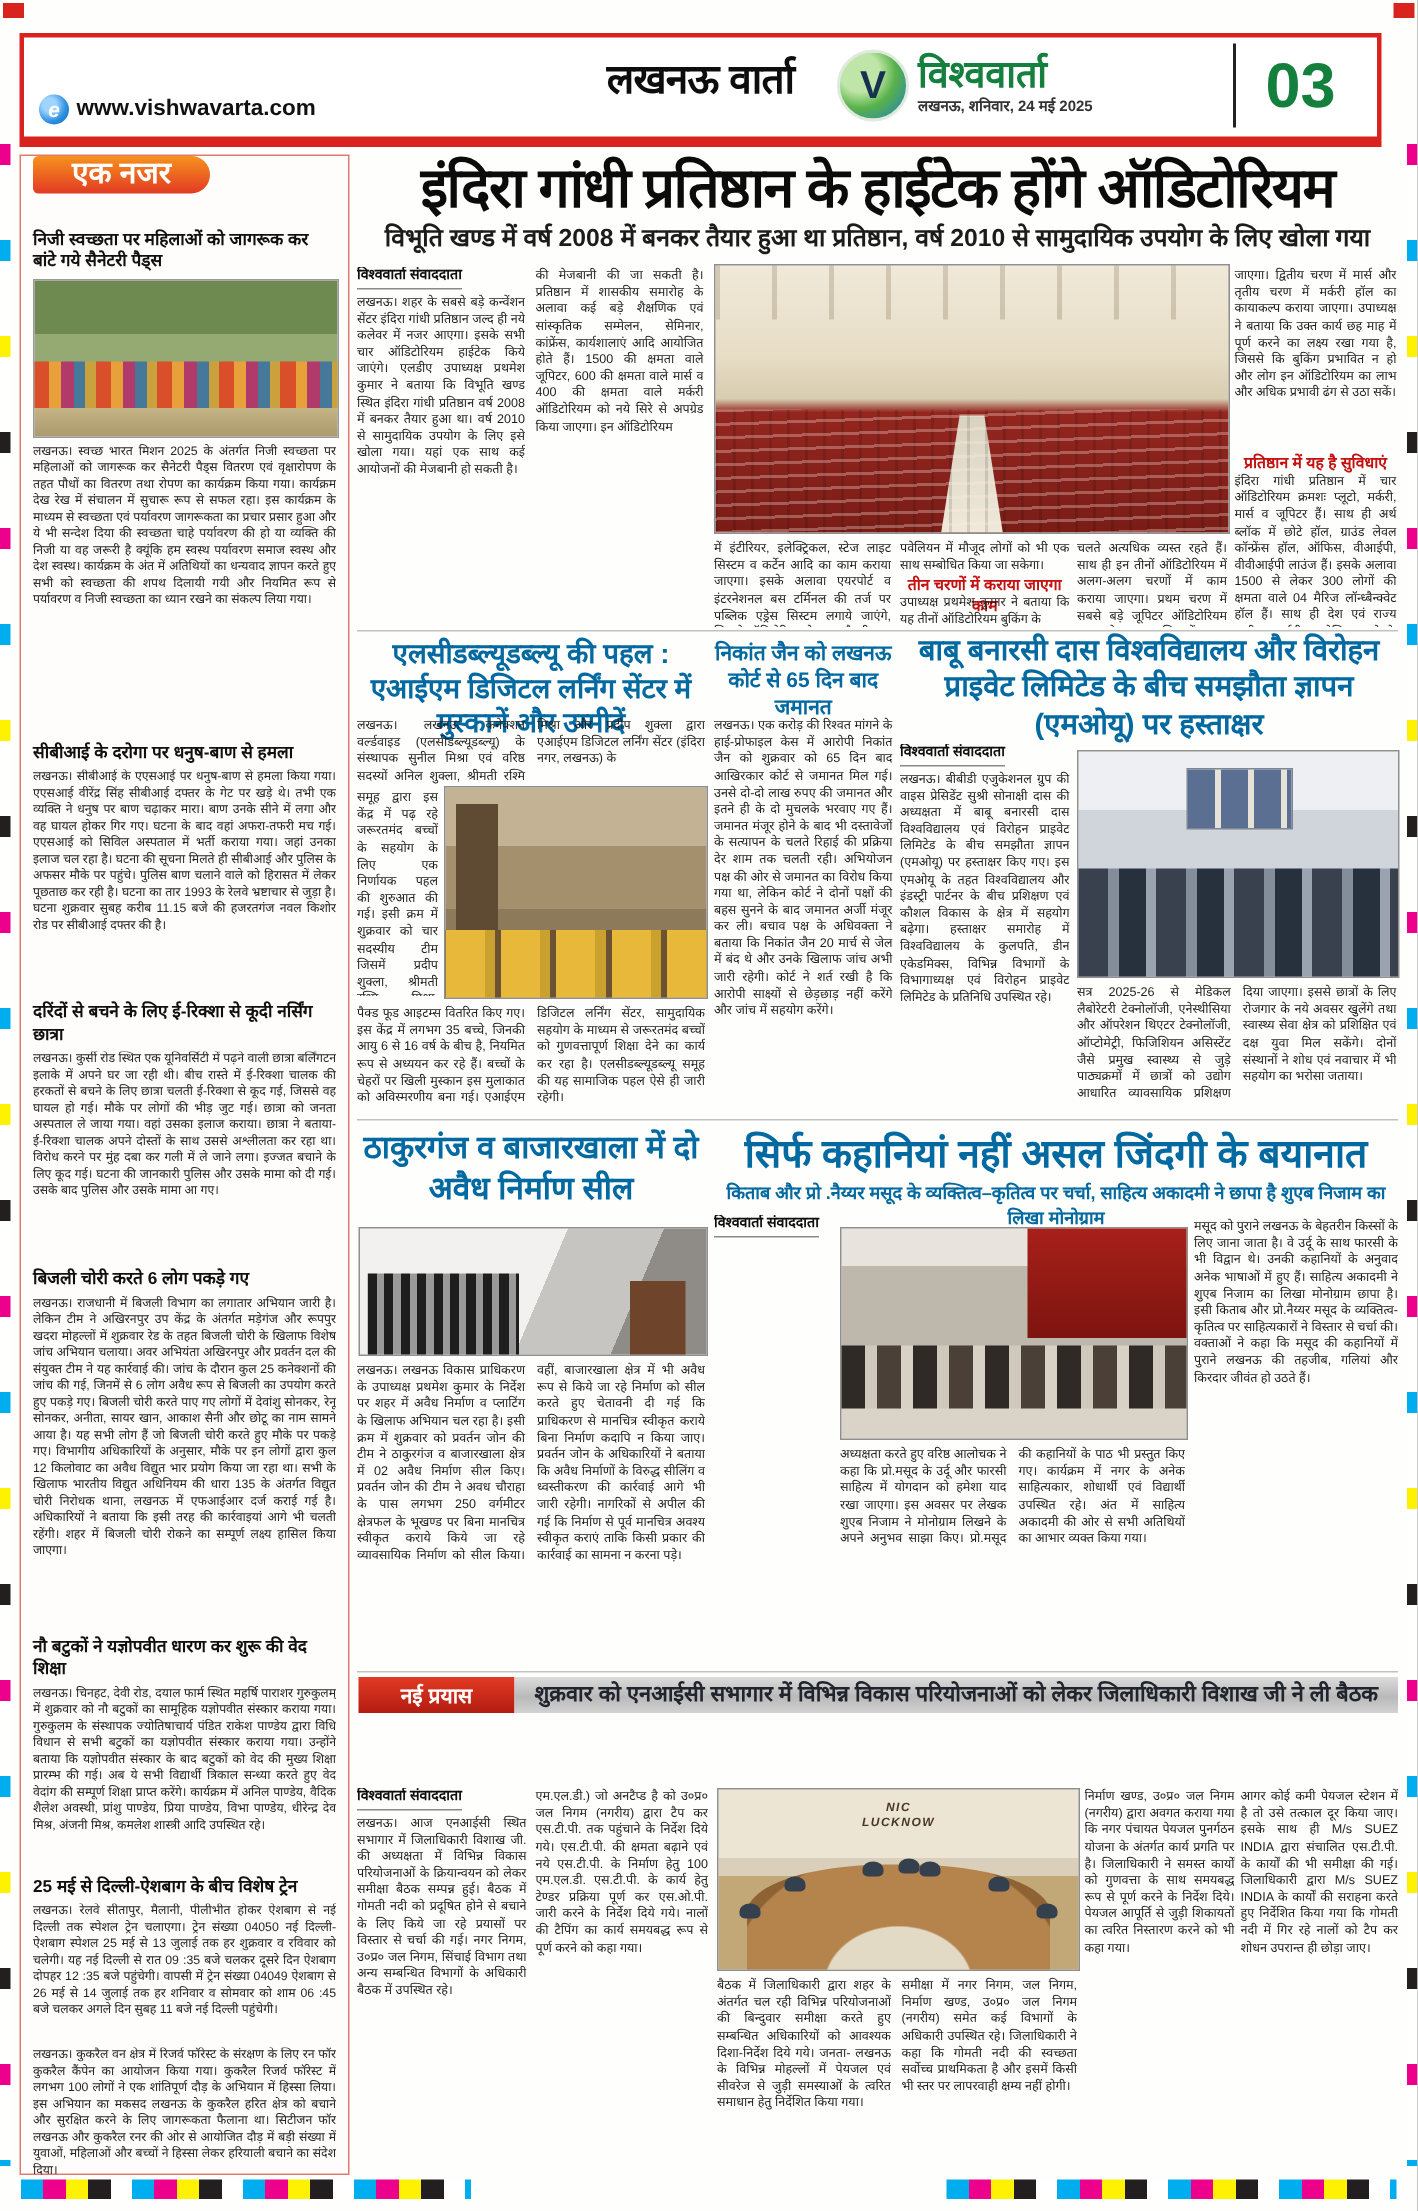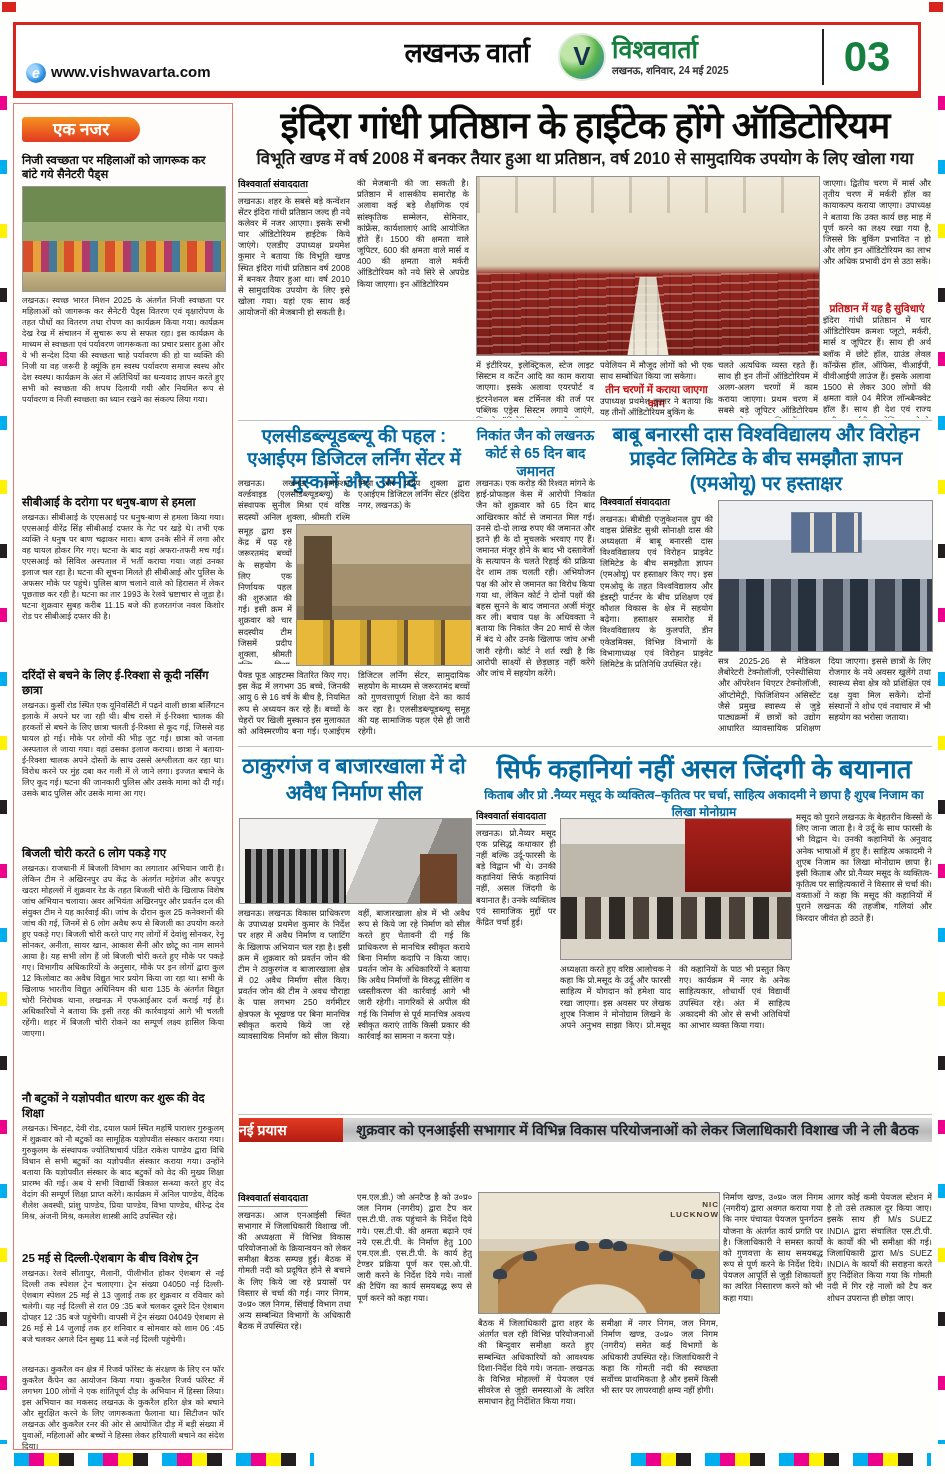--- a/index.html
+++ b/index.html
@@ -24,22 +24,22 @@
   .brandbox{position:absolute;right:130px;top:4px;width:230px;height:54px;}
   .globe{position:absolute;left:0;top:4px;width:44px;height:44px;border-radius:50%;
      background:radial-gradient(circle at 30% 30%,#bfe6a8 0 30%,#58b24a 55%,#1f7ec2 100%);border:2px solid #dfeadf;}
   .globe span{position:absolute;left:0;right:0;top:6px;text-align:center;font-size:26px;font-weight:900;color:#17324f;}
   .brandname{position:absolute;left:54px;top:2px;font-size:25px;font-weight:900;color:#15803d;}
   .branddate{position:absolute;left:54px;top:34px;font-size:10px;font-weight:bold;color:#333;}
   .pagenobox{position:absolute;right:8px;top:4px;width:86px;height:56px;border-left:2px solid #222;text-align:center;}
   .pageno{font-size:42px;font-weight:800;color:#15803d;line-height:56px;}
   
   #sidebar{position:absolute;left:13px;top:103px;width:218px;height:1345px;border:1px solid #e07a70;background:#fffdfb;}
-  .eyebadge{position:absolute;left:8px;top:13px;width:118px;height:25px;border-radius:4px 14px 14px 4px;
-    background:linear-gradient(180deg,#f6921e,#e23a23);color:#fff;font-weight:800;font-size:17px;text-align:center;line-height:25px;}
+  .eyebadge{position:absolute;left:8px;top:0;width:118px;height:25px;border-radius:4px 14px 14px 4px;
+    background:linear-gradient(180deg,#f6921e,#e23a23);color:#fff;font-weight:800;font-size:20px;text-align:center;line-height:25px;}
   .sb-item{padding:0 8px;}
   .sb-h{font-size:11.5px;font-weight:800;color:#101010;line-height:1.25;margin:9px 0 4px;}
   .sb-b{font-size:8.2px;line-height:1.34;text-align:justify;color:#262626;}
   .sb-photo{width:202px;height:104px;margin:2px 0 4px;border:1px solid #999;
     background:linear-gradient(180deg,#6f8a50 0 34%,#94aa72 34% 52%,#c9b98a 78%,#ab9a6e 100%);position:relative;}
   .sb-photo::before{content:"";position:absolute;left:0;right:0;top:52%;height:30%;
     background:repeating-linear-gradient(90deg,#d84f2a 0 10px,#e8a03a 10px 18px,#b03a6a 18px 26px,#46789a 26px 34px,#caa13c 34px 41px);}
   
   .col{position:absolute;font-size:8.4px;line-height:1.33;text-align:justify;color:#1d1d1d;overflow:hidden;}
   .byline{font-weight:bold;font-size:9.5px;color:#0e0e0e;border-bottom:1px solid #8a8a8a;display:inline-block;padding-bottom:1px;margin-bottom:3px;}
@@ -75,27 +75,27 @@
     background:linear-gradient(113deg,#f2f1ef 0 52%,#c7c5c2 52% 76%,#8f8c88 76%);}
   #ph-bldg::before{content:"";position:absolute;left:2%;bottom:0;width:44%;height:64%;
     background:repeating-linear-gradient(90deg,#1e1e1e 0 6px,#9a9a9a 6px 11px);}
   #ph-bldg::after{content:"";position:absolute;right:6%;bottom:0;width:16%;height:58%;background:#6e452a;}
   #ph-panel{left:560px;top:818px;width:230px;height:140px;
     background:linear-gradient(180deg,#e8e4dd 0 18%,#bdb7ac 18% 58%,#d9d3c8 58% 100%);}
   #ph-panel::before{content:"";position:absolute;right:0;top:0;width:46%;height:52%;background:linear-gradient(180deg,#a8201a,#7d140f);}
   #ph-panel::after{content:"";position:absolute;left:0;right:0;bottom:14%;height:30%;
     background:repeating-linear-gradient(90deg,#2f2a26 0 16px,#cfc9bd 16px 24px,#4a4038 24px 40px,#d8d2c6 40px 48px);}
   #ph-nic{left:478px;top:1192px;width:240px;height:120px;background:linear-gradient(180deg,#ece5d4 0 38%,#d9cfba 38% 48%,#c2a877 48% 100%);}
-  .nic-sign{position:absolute;left:0;right:0;top:7px;text-align:right;font-size:8px;font-weight:800;color:#4a3626;letter-spacing:1px;line-height:1.2;white-space:pre-line;}
+  .nic-sign{position:absolute;left:0;right:0;top:7px;text-align:center;font-size:8px;font-weight:800;color:#4a3626;letter-spacing:1px;line-height:1.2;white-space:pre-line;font-style:italic;}
   .nic-table{position:absolute;left:8%;bottom:0;width:84%;height:58%;
     background:radial-gradient(ellipse at 50% 115%,#e3dac6 0 34%,#b5834c 35% 78%,#8f6233 79%);border-radius:46% 46% 0 0;}
   .nic-p{position:absolute;width:14px;height:10px;background:#34404e;border-radius:50% 50% 30% 30%;}
   
   .npbadge{position:absolute;left:239px;top:1118px;width:104px;height:24px;background:linear-gradient(180deg,#e23a23,#b31c12);
-    color:#fff;font-weight:800;font-size:14px;line-height:24px;}
+    color:#fff;font-weight:800;font-size:14px;text-align:center;line-height:24px;}
   .npstrip{position:absolute;left:343px;top:1118px;width:589px;height:24px;
     background:linear-gradient(180deg,#dcdcdc,#b9b9b9 55%,#d2d2d2);color:#20242c;font-weight:800;font-size:14.5px;text-align:center;line-height:24px;}
   .gomti-h{position:absolute;left:239px;top:1146px;width:693px;text-align:center;font-size:30px;font-weight:900;color:#0b0b0b;letter-spacing:-.5px;}
 </style>
 </head>
 <body>
 
 <div id="paper">
 
   <div class="regmark l"></div>
@@ -199,21 +199,20 @@
   <div class="rule-h" style="left:238px;top:746px;width:694px"></div>
 
   <div class="h2a" style="left:238px;top:752px;width:232px;font-size:21px;line-height:1.3">ठाकुरगंज व बाजारखाला में दो अवैध निर्माण सील</div>
   <div class="photo" id="ph-bldg"></div>
   <div class="col" style="left:238px;top:908px;width:232px;height:202px;column-count:2;column-gap:8px">लखनऊ। लखनऊ विकास प्राधिकरण के उपाध्यक्ष प्रथमेश कुमार के निर्देश पर शहर में अवैध निर्माण व प्लाटिंग के खिलाफ अभियान चल रहा है। इसी क्रम में शुक्रवार को प्रवर्तन जोन की टीम ने ठाकुरगंज व बाजारखाला क्षेत्र में 02 अवैध निर्माण सील किए। प्रवर्तन जोन की टीम ने अवध चौराहा के पास लगभग 250 वर्गमीटर क्षेत्रफल के भूखण्ड पर बिना मानचित्र स्वीकृत कराये किये जा रहे व्यावसायिक निर्माण को सील किया। वहीं, बाजारखाला क्षेत्र में भी अवैध रूप से किये जा रहे निर्माण को सील करते हुए चेतावनी दी गई कि प्राधिकरण से मानचित्र स्वीकृत कराये बिना निर्माण कदापि न किया जाए। प्रवर्तन जोन के अधिकारियों ने बताया कि अवैध निर्माणों के विरुद्ध सीलिंग व ध्वस्तीकरण की कार्रवाई आगे भी जारी रहेगी। नागरिकों से अपील की गई कि निर्माण से पूर्व मानचित्र अवश्य स्वीकृत कराएं ताकि किसी प्रकार की कार्रवाई का सामना न करना पड़े।</div>
 
   <div class="h2a" style="left:476px;top:750px;width:456px;font-size:26px">सिर्फ कहानियां नहीं असल जिंदगी के बयानात</div>
   <div class="h2a" style="left:476px;top:786px;width:456px;font-size:12px;font-weight:700">किताब और प्रो .नैय्यर मसूद के व्यक्तित्व–कृतित्व पर चर्चा, साहित्य अकादमी ने छापा है शुएब निजाम का लिखा मोनोग्राम</div>
   <div class="col" style="left:476px;top:810px;width:80px;height:300px">
     <span class="byline">विश्ववार्ता संवाददाता</span>
-    <div>लखनऊ। प्रो.नैय्यर मसूद एक प्रसिद्ध कथाकार ही नहीं बल्कि उर्दू-फारसी के बड़े विद्वान भी थे। उनकी कहानियां सिर्फ कहानियां नहीं, असल जिंदगी के बयानात हैं। उनके व्यक्तित्व एवं सामाजिक मुद्दों पर केंद्रित चर्चा हुई।</div>
   </div>
   <div class="photo" id="ph-panel"></div>
   <div class="col" style="left:796px;top:812px;width:136px;height:298px">मसूद को पुराने लखनऊ के बेहतरीन किस्सों के लिए जाना जाता है। वे उर्दू के साथ फारसी के भी विद्वान थे। उनकी कहानियों के अनुवाद अनेक भाषाओं में हुए हैं। साहित्य अकादमी ने शुएब निजाम का लिखा मोनोग्राम छापा है। इसी किताब और प्रो.नैय्यर मसूद के व्यक्तित्व-कृतित्व पर साहित्यकारों ने विस्तार से चर्चा की। वक्ताओं ने कहा कि मसूद की कहानियों में पुराने लखनऊ की तहजीब, गलियां और किरदार जीवंत हो उठते हैं।</div>
   <div class="col" style="left:560px;top:964px;width:230px;height:146px;column-count:2;column-gap:8px">अध्यक्षता करते हुए वरिष्ठ आलोचक ने कहा कि प्रो.मसूद के उर्दू और फारसी साहित्य में योगदान को हमेशा याद रखा जाएगा। इस अवसर पर लेखक शुएब निजाम ने मोनोग्राम लिखने के अपने अनुभव साझा किए। प्रो.मसूद की कहानियों के पाठ भी प्रस्तुत किए गए। कार्यक्रम में नगर के अनेक साहित्यकार, शोधार्थी एवं विद्यार्थी उपस्थित रहे। अंत में साहित्य अकादमी की ओर से सभी अतिथियों का आभार व्यक्त किया गया।</div>
 
   <div class="rule-h" style="left:238px;top:1114px;width:694px"></div>
 
   <div class="npbadge">नई प्रयास</div>
   <div class="npstrip">शुक्रवार को एनआईसी सभागार में विभिन्न विकास परियोजनाओं को लेकर जिलाधिकारी विशाख जी ने ली बैठक</div>
 

